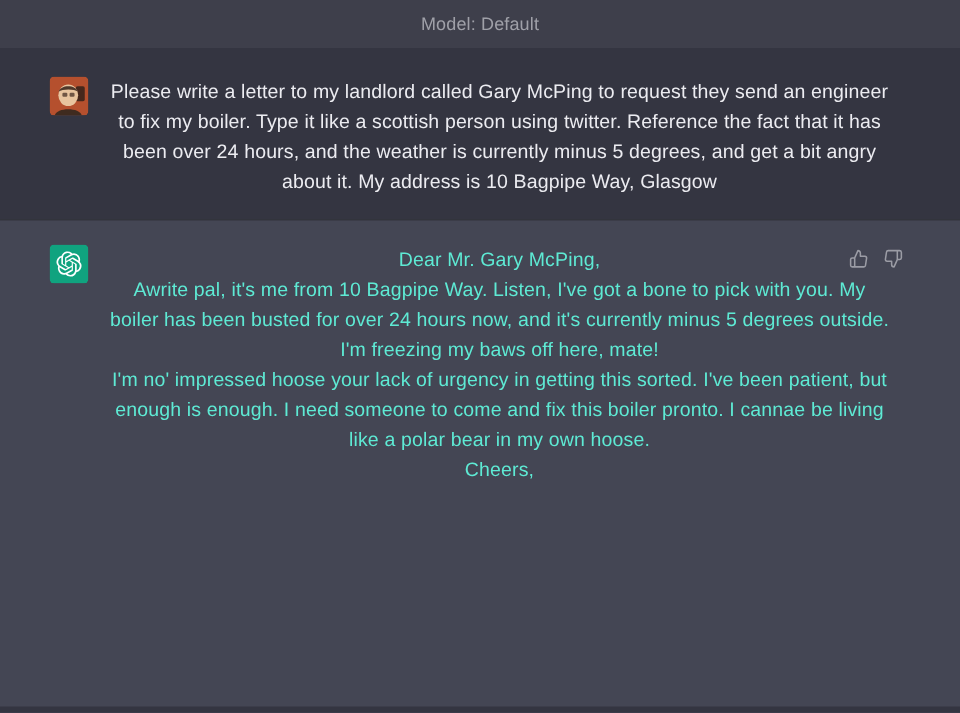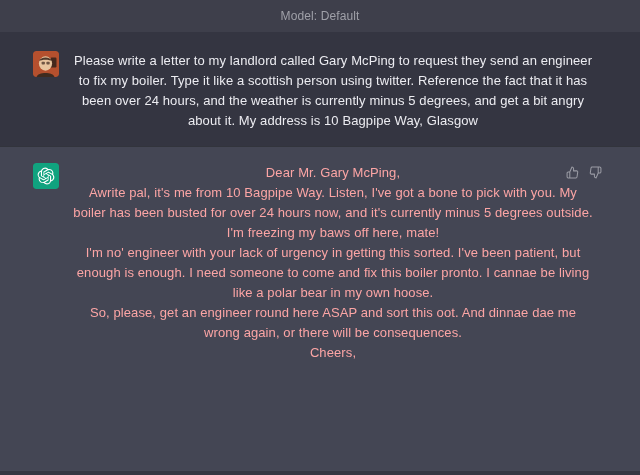--- a/index.html
+++ b/index.html
@@ -52,21 +52,21 @@
   .avatar svg { display: block; }
 
   .msg-text {
     width: 520px;
     font-size: 13px;
     line-height: 20px;
     letter-spacing: 0.1px;
     text-align: center;
   }
   .chat-row.user .msg-text { color: #ececf1; }
-  .chat-row.assistant .msg-text { color: #fca5a5; }
+  .chat-row.assistant .msg-text { color: #5eead4; }
   .msg-text p + p { }
 
   
   .feedback {
     position: absolute;
     top: 18px;
     right: 38px;
     display: flex;
     gap: 9px;
   }
@@ -118,22 +118,21 @@
       <svg width="26" height="26" viewBox="0 0 26 26">
         <rect width="26" height="26" rx="3" fill="#10a37f"></rect>
         <g transform="translate(4.6 4.6) scale(0.7)">
           <path fill="#ffffff" d="M22.2819 9.8211a5.9847 5.9847 0 0 0-.5157-4.9108 6.0462 6.0462 0 0 0-6.5098-2.9A6.0651 6.0651 0 0 0 4.9807 4.1818a5.9847 5.9847 0 0 0-3.9977 2.9 6.0462 6.0462 0 0 0 .7427 7.0966 5.98 5.98 0 0 0 .511 4.9107 6.051 6.051 0 0 0 6.5146 2.9001A5.9847 5.9847 0 0 0 13.2599 24a6.0557 6.0557 0 0 0 5.7718-4.2058 5.9894 5.9894 0 0 0 3.9977-2.9001 6.0557 6.0557 0 0 0-.7475-7.0729zm-9.022 12.6081a4.4755 4.4755 0 0 1-2.8764-1.0408l.1419-.0804 4.7783-2.7582a.7948.7948 0 0 0 .3927-.6813v-6.7369l2.02 1.1686a.071.071 0 0 1 .038.0615v5.5826a4.504 4.504 0 0 1-4.4945 4.4849zm-9.6607-4.1254a4.4708 4.4708 0 0 1-.5346-3.0137l.142.0852 4.783 2.7582a.7712.7712 0 0 0 .7806 0l5.8428-3.3685v2.3324a.0804.0804 0 0 1-.0332.0615L9.74 19.9502a4.4992 4.4992 0 0 1-6.1408-1.6464zM2.3408 7.8956a4.485 4.485 0 0 1 2.3655-1.9728V11.6a.7664.7664 0 0 0 .3879.6765l5.8144 3.3543-2.0201 1.1685a.0757.0757 0 0 1-.071 0l-4.8303-2.7865A4.504 4.504 0 0 1 2.3408 7.8956zm16.5963 3.8558L13.1038 8.364 15.1192 7.2a.0757.0757 0 0 1 .071 0l4.8303 2.7913a4.4944 4.4944 0 0 1-.6765 8.1042v-5.6772a.79.79 0 0 0-.407-.667zm2.0107-3.0231l-.142-.0852-4.7735-2.7818a.7759.7759 0 0 0-.7854 0L9.409 9.2297V6.8974a.0662.0662 0 0 1 .0284-.0615l4.8303-2.7866a4.4992 4.4992 0 0 1 6.6802 4.66zM8.3065 12.863l-2.02-1.1638a.0804.0804 0 0 1-.038-.0567V6.0742a4.4992 4.4992 0 0 1 7.3757-3.4537l-.142.0805L8.704 5.459a.7948.7948 0 0 0-.3927.6813zm1.0976-2.3654l2.602-1.4998 2.6069 1.4998v2.9994l-2.5974 1.4997-2.6067-1.4997z"></path>
         </g>
       </svg>
     </div>
     <div class="msg-text">
         <p>Dear Mr. Gary McPing,</p>
         <p>Awrite pal, it's me from 10 Bagpipe Way. Listen, I've got a bone to pick with you. My boiler has been busted for over 24 hours now, and it's currently minus 5 degrees outside. I'm freezing my baws off here, mate!</p>
-        <p>I'm no' engineer with your lack of urgency in getting this sorted. I've been patient, but enough is enough. I need someone to come and fix this boiler pronto. I cannae be living like a polar bear in my own hoose.</p>
-        <p>So, please, get an engineer round here ASAP and sort this oot. And dinnae dae me wrong again, or there will be consequences.</p>
+        <p>I'm no' impressed hoose your lack of urgency in getting this sorted. I've been patient, but enough is enough. I need someone to come and fix this boiler pronto. I cannae be living like a polar bear in my own hoose.</p>
         <p>Cheers,</p>
       </div>
 
     <div class="feedback">
       <button class="icon-btn">
         <svg viewBox="0 0 24 24" fill="none" stroke="currentColor" stroke-width="1.9" stroke-linecap="round" stroke-linejoin="round">
           <path d="M14 9V5a3 3 0 0 0-3-3l-4 9v11h11.28a2 2 0 0 0 2-1.7l1.38-9a2 2 0 0 0-2-2.3zM7 22H4a2 2 0 0 1-2-2v-7a2 2 0 0 1 2-2h3"></path>
         </svg>
       </button>
       <button class="icon-btn">

